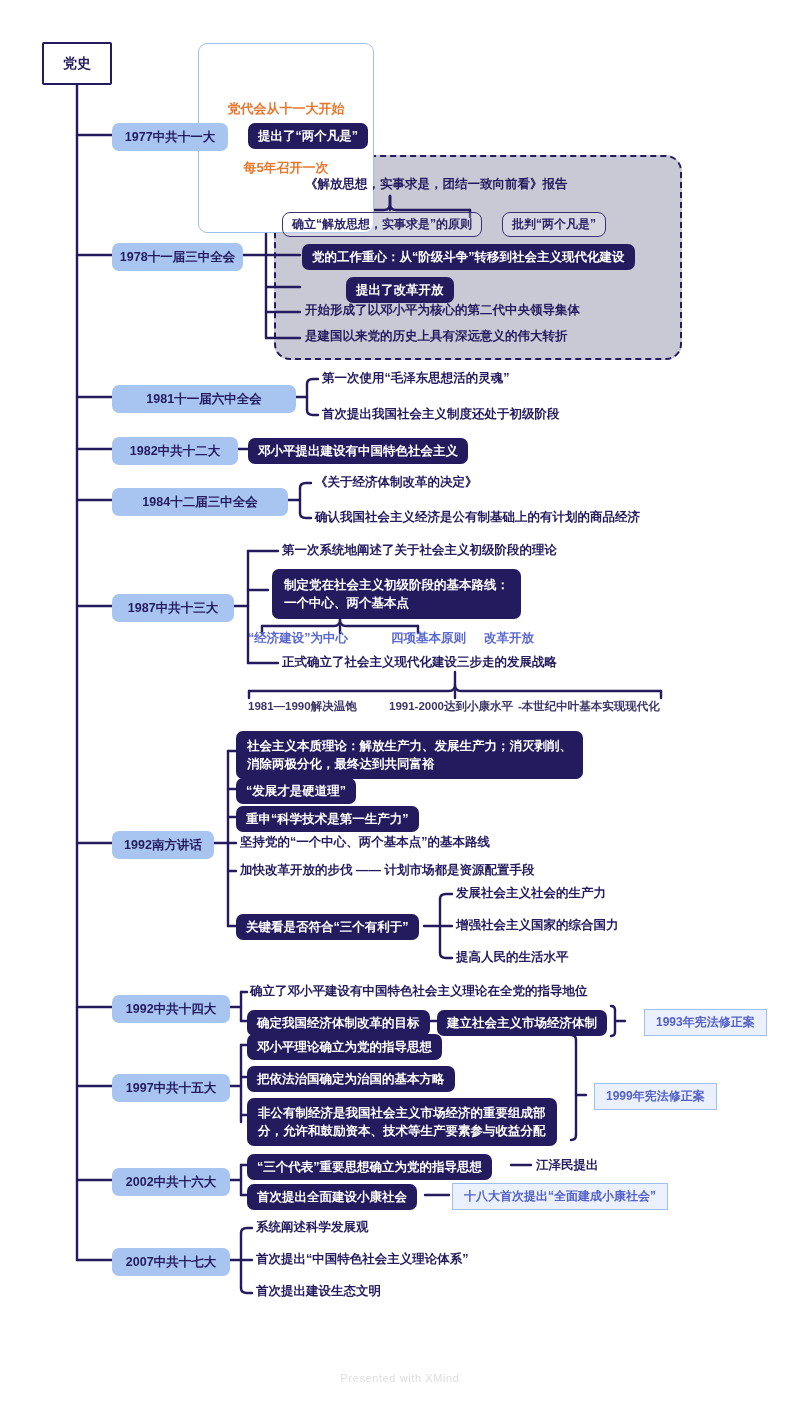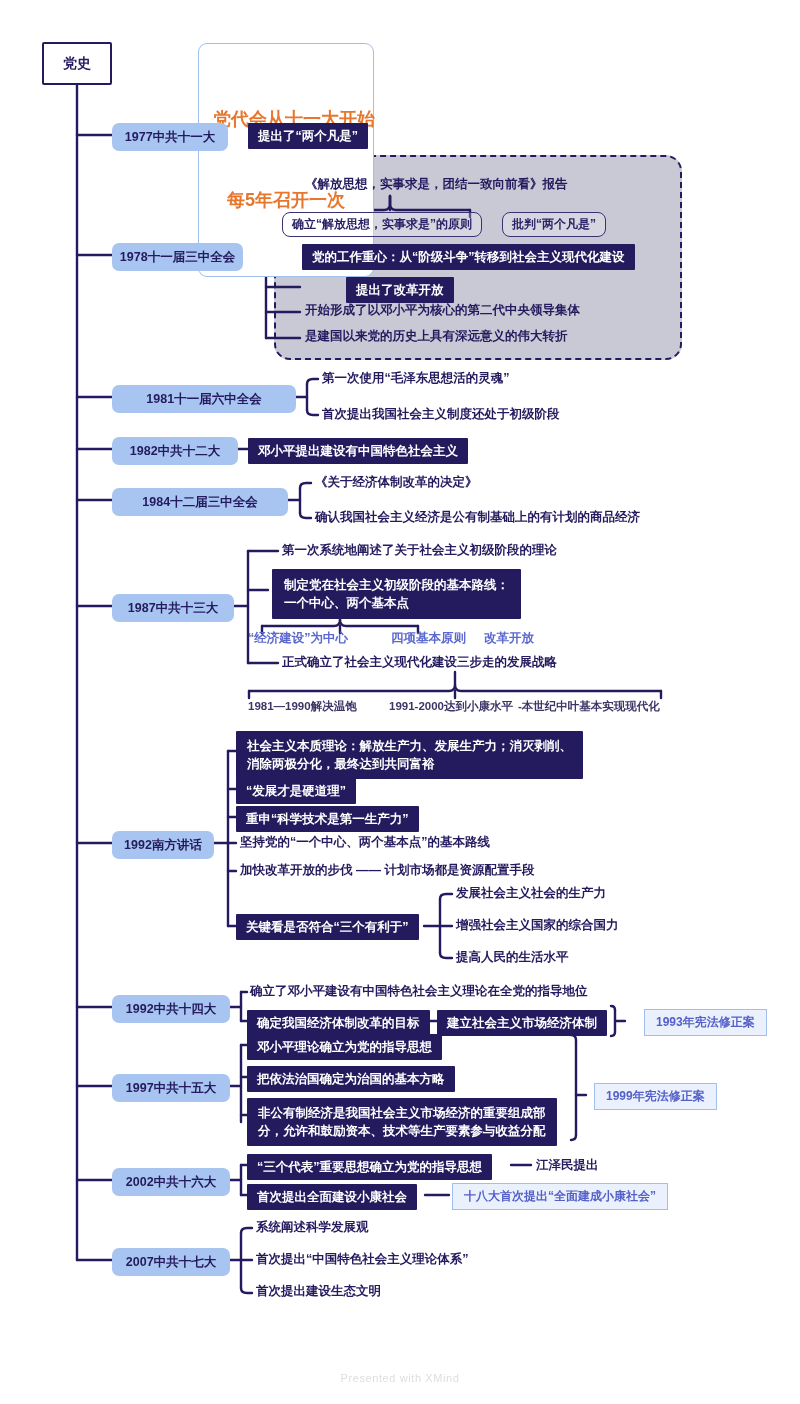--- a/index.html
+++ b/index.html
@@ -30,43 +30,43 @@
     padding:8px 14px; justify-content:center;
   }
   
   .n-blue {
     background:#a8c5f2; border-radius:7px; color:#241b5e;
     font-weight:700; font-size:12.5px; padding:6px 11px;
     justify-content:center;
   }
   
   .n-dark {
-    background:#241b5e; border-radius:1px; color:#ffffff;
+    background:#241b5e; border-radius:7px; color:#ffffff;
     font-weight:700; font-size:12.5px; padding:5px 10px;
   }
   .n-dark.multiline { line-height:1.45; }
   
   .n-text {
     color:#241b5e; font-weight:700; font-size:12.5px; background:transparent;
   }
   
   .n-outline {
     border:1.6px solid #3a3170; border-radius:8px; color:#2a2266;
     font-weight:700; font-size:12px; padding:4px 9px; background:rgba(255,255,255,0.25);
   }
   
   .n-lav {
     background:#eaf1fd; border:1.4px solid #9fc0ef; border-radius:0;
     color:#5460c8; font-weight:700; font-size:12px; padding:5px 11px;
   }
   
   .n-orange {
     background:#ffffff; border:1.6px solid #9fc0ef; border-radius:9px;
-    color:#e8772e; font-weight:700; font-size:18px;
-    padding:8px 14px; text-align:center; justify-content:center;
+    color:#e8772e; font-weight:700; font-size:13px;
+    padding:16px 14px; text-align:center; justify-content:center;
     line-height:1.5; display:block;
   }
   
   .n-peri { color:#5b68cf; font-weight:700; font-size:12.5px; }
   .n-grey { color:#3c3566; font-weight:700; font-size:11.5px; }
 
   
   .group-box {
     position:absolute;
     background:#c9c9d6;

